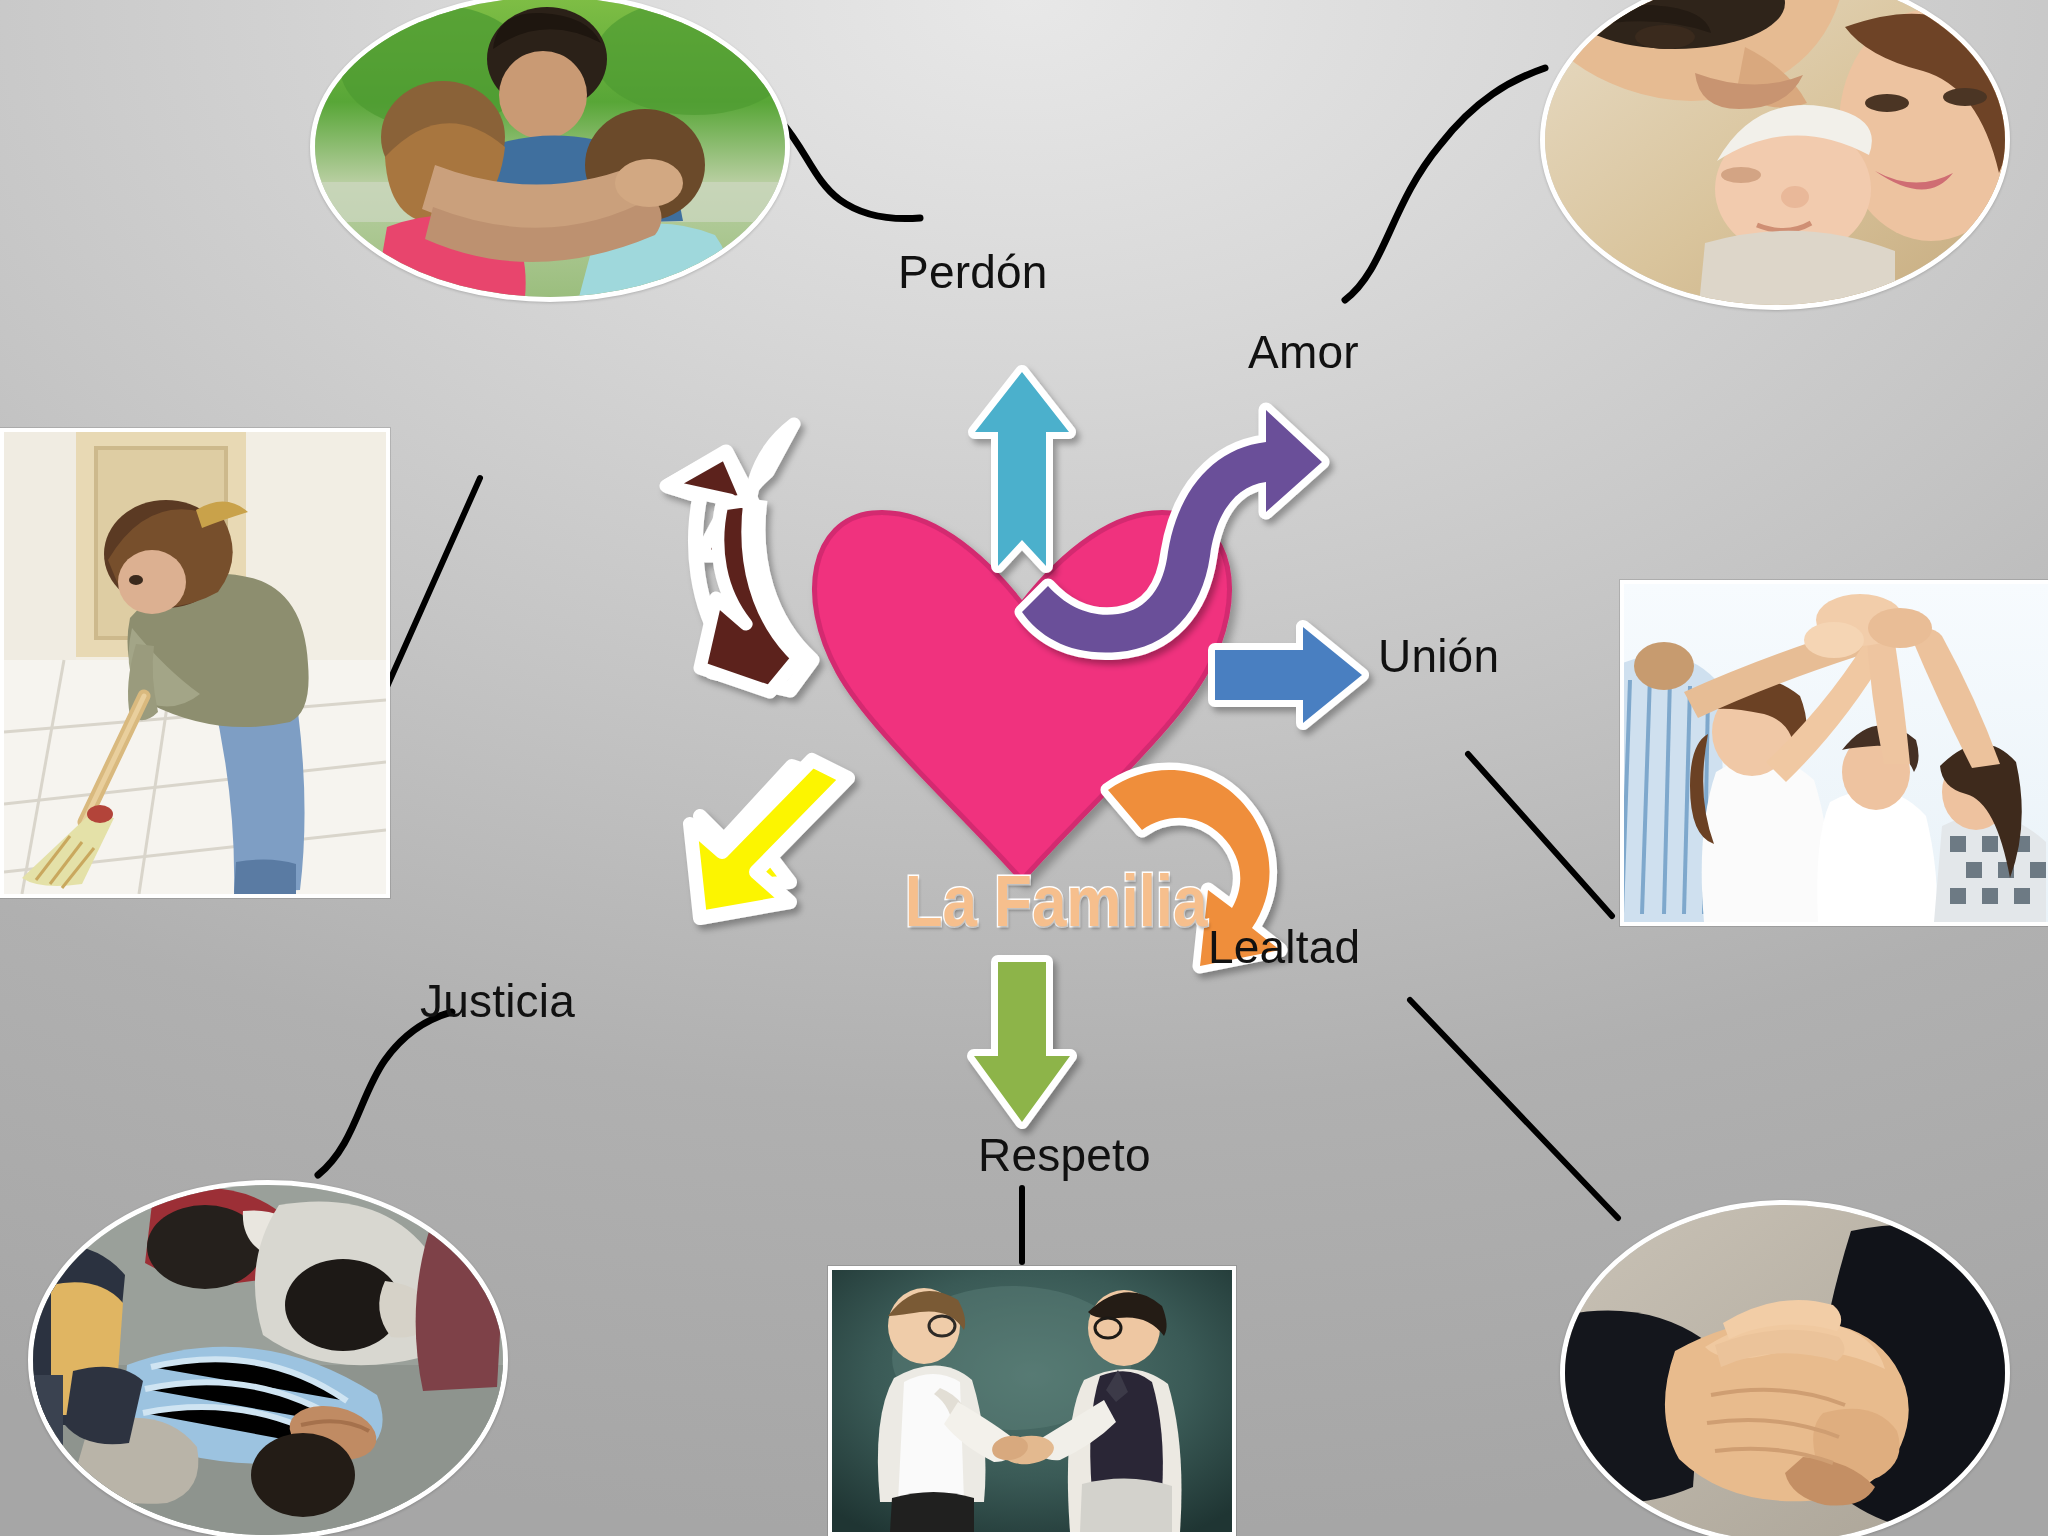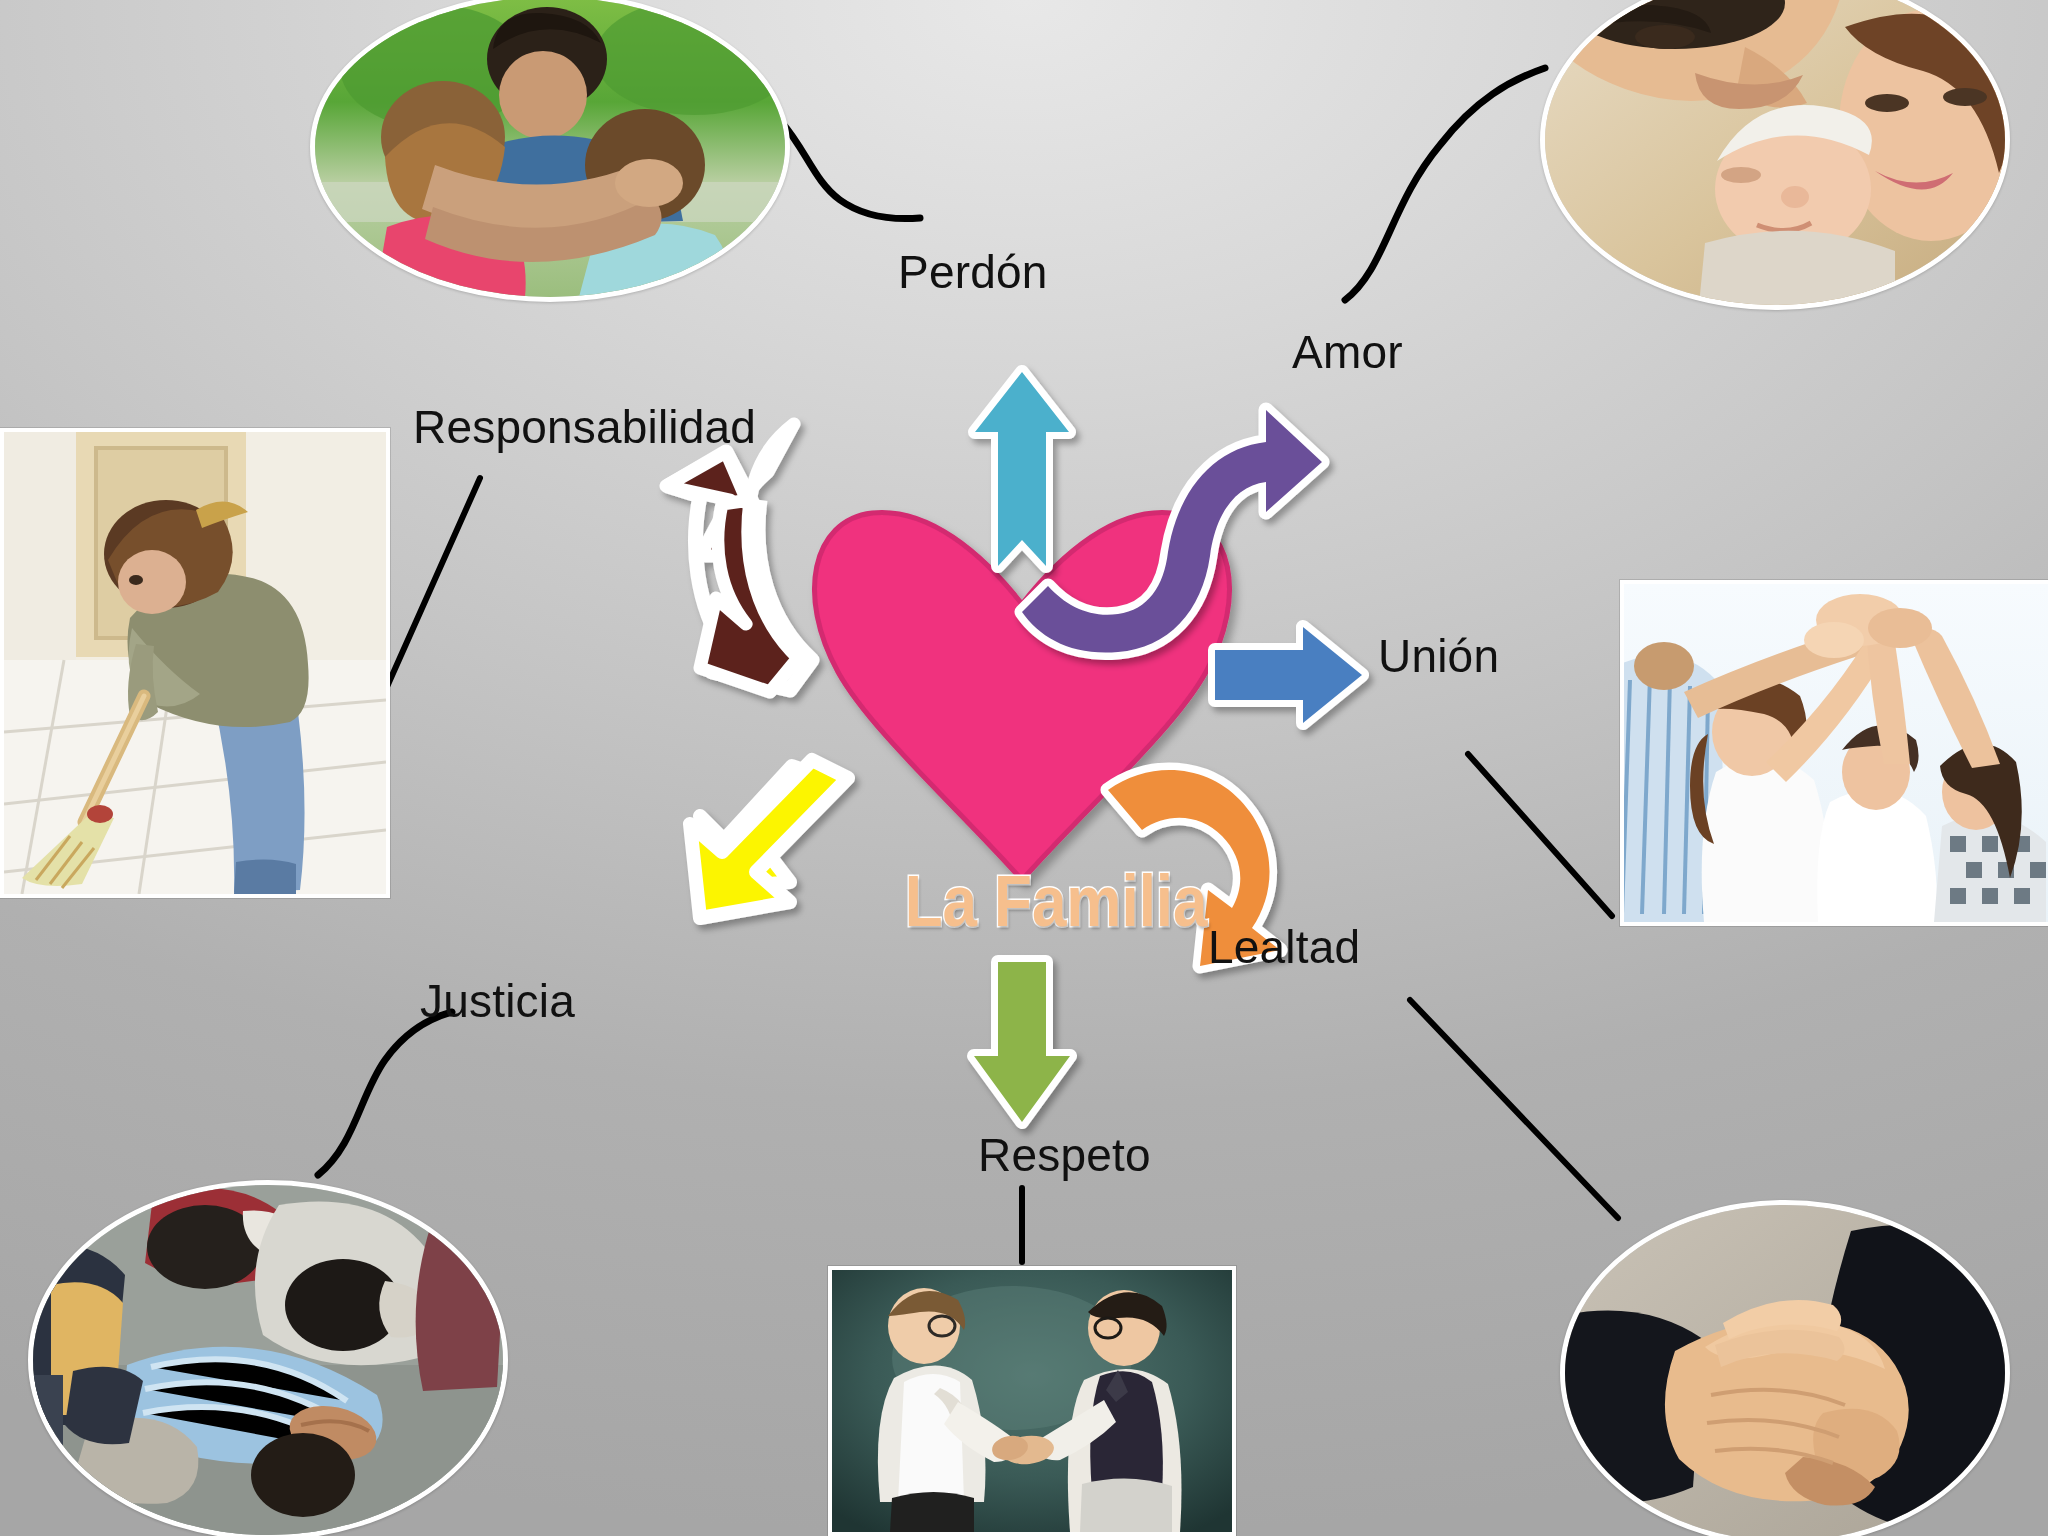--- a/index.html
+++ b/index.html
@@ -431,25 +431,24 @@
       <g stroke="#cf9e72" stroke-width="4" fill="none">
         <path d="M146 190 q74 -14 134 10"></path>
         <path d="M142 218 q72 -10 132 14"></path>
         <path d="M150 246 q64 -8 118 12"></path>
       </g>
     </svg>
   </div>
 
   <div class="label" style="left:898px;top:222px;margin-top:23px;">Perdón</div>
 
-  <div class="label" style="left:1248px;top:325px;margin-left:44px;">Amor</div>
+  <div class="label" style="left:1248px;top:325px;">Amor</div>
 
   <div class="label" style="left:1378px;top:629px;">Unión</div>
 
   <div class="label" style="left:1192px;top:920px;margin-left:16px;">Lealtad</div>
 
   <div class="label" style="left:978px;top:1128px;">Respeto</div>
 
   <div class="label" style="left:420px;top:962px;margin-top:12px;">Justicia</div>
 
-  <div class="label" style="left:413px;top:400px;">Responsabilidad</div>
 
 </div>
 
 </body></html>

